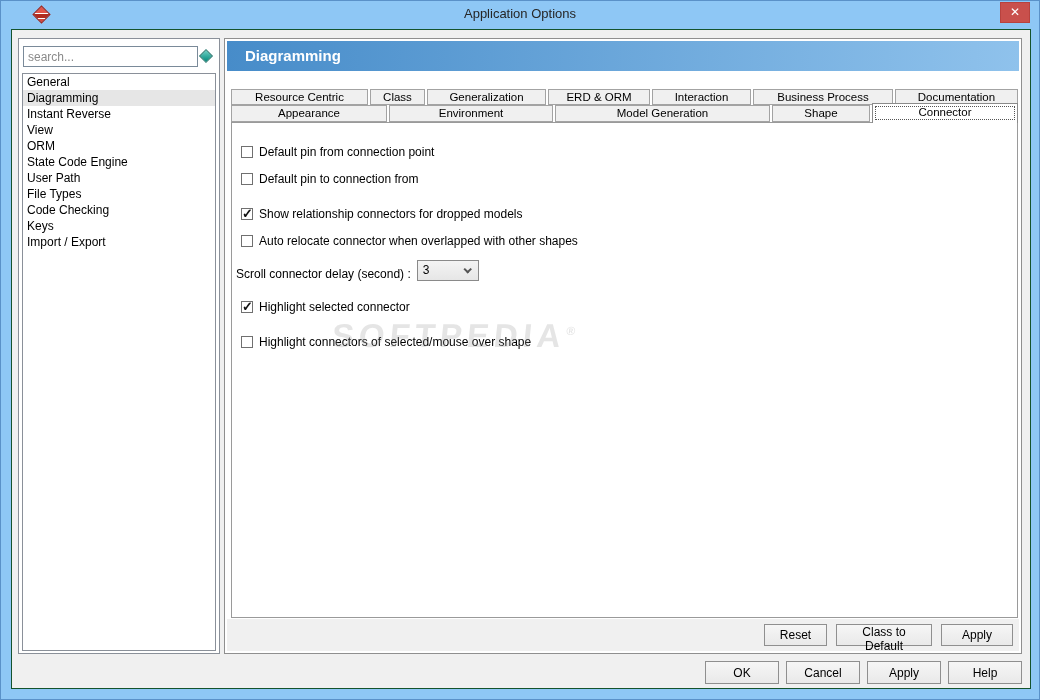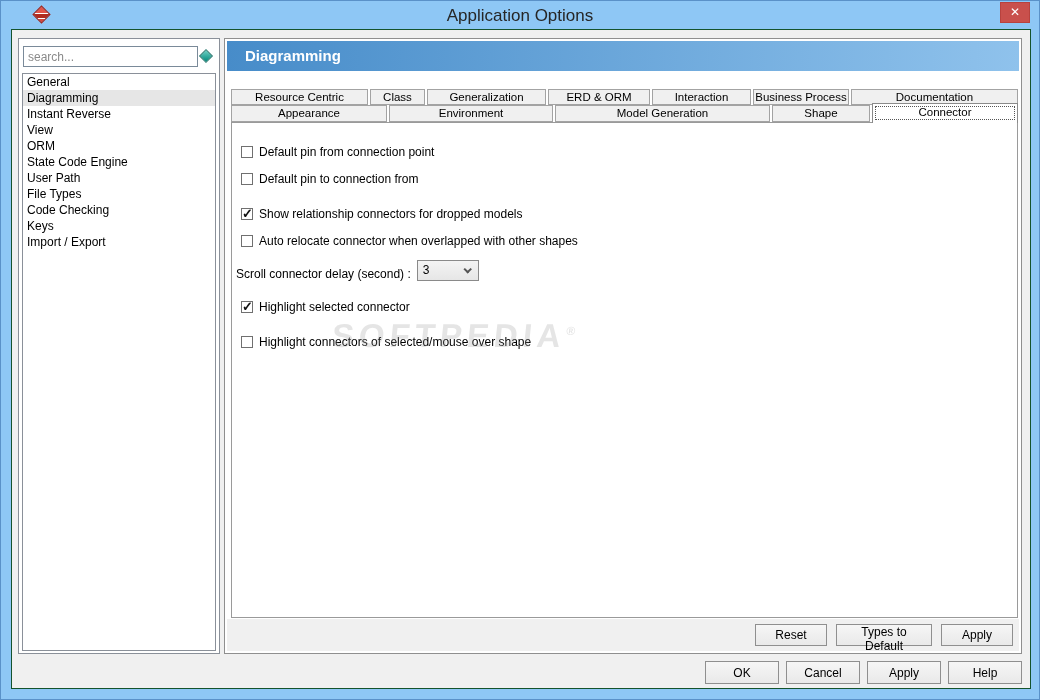--- a/index.html
+++ b/index.html
@@ -6,21 +6,21 @@
   body { font-family:"Liberation Sans", sans-serif; background:#555; }
   .window {
     position:relative; width:1040px; height:700px;
     background:#8ec7f5; border:1px solid #5a91c8; overflow:hidden;
     font-family:"Liberation Sans", sans-serif;
   }
   
   .titlebar { position:absolute; left:0; top:0; width:100%; height:28px; }
   .titlebar-title {
     position:absolute; left:0; right:0; top:5px; text-align:center;
-    font-size:17px; color:#262626;
+    font-size:13px; color:#262626;
   }
   .vp-logo { position:absolute; left:31px; top:4px; width:19px; height:19px; }
   .vp-logo .diamond {
     position:absolute; left:3px; top:3px; width:13px; height:13px;
     transform:rotate(45deg);
     background:linear-gradient(135deg,#e2554a 0 38%,#ffffff 38% 46%,#b02c20 46% 72%,#ffffff 72% 78%,#d6493e 78% 100%);
     border:1px solid #9e221a;
   }
   .close-btn {
     position:absolute; right:9px; top:1px; width:30px; height:21px;
@@ -117,21 +117,21 @@
   .btn {
     height:22px; background:linear-gradient(#f6f6f6,#e9e9e9);
     border:1px solid #8f8f8f; font-size:12px; color:#000;
     font-family:"Liberation Sans", sans-serif; cursor:pointer; padding:0 10px;
   }
   .main-footer {
     position:absolute; left:2px; right:2px; bottom:2px; height:32px;
     background:#f0f0f0; display:flex; justify-content:flex-end;
     align-items:center; gap:9px; padding-right:6px;
   }
-  .main-footer .btn.b-reset { width:72px; }
+  .main-footer .btn.b-reset { width:63px; }
   .main-footer .btn.b-rtd  { width:96px; }
   .main-footer .btn.b-apply{ width:72px; }
   .dialog-footer {
     position:absolute; left:0; right:8px; bottom:3px; height:25px;
     display:flex; justify-content:flex-end; align-items:center; gap:7px;
   }
   .dialog-footer .btn { width:74px; height:23px; }
 </style>
 </head>
 <body>
@@ -174,21 +174,21 @@
 
     <div class="main-panel">
       <div class="main-header">Diagramming</div>
 
       <div class="tab-row tab-row1">
         <div class="tab" style="width:137px">Resource Centric</div>
         <div class="tab" style="width:55px">Class</div>
         <div class="tab" style="width:119px">Generalization</div>
         <div class="tab" style="width:102px">ERD &amp; ORM</div>
         <div class="tab" style="width:99px">Interaction</div>
-        <div class="tab" style="width:96px">Business Process</div>
+        <div class="tab" style="width:140px">Business Process</div>
         <div class="tab" style="flex:1">Documentation</div>
       </div>
       <div class="tab-row tab-row2">
         <div class="tab" style="width:156px">Appearance</div>
         <div class="tab" style="width:164px">Environment</div>
         <div class="tab" style="width:215px">Model Generation</div>
         <div class="tab" style="width:98px">Shape</div>
         <div class="tab selected" style="flex:1">Connector</div>
       </div>
 
@@ -225,21 +225,21 @@
         <div class="opt-row" style="top:212px">
           <div class="checkbox"></div>
           <span class="opt-label">Highlight connectors of selected/mouse over shape</span>
         </div>
 
         <div class="watermark"><span>SOFTPEDIA</span><sup>®</sup></div>
       </div>
 
       <div class="main-footer">
         <button class="btn b-reset">Reset</button>
-        <button class="btn b-rtd">Types to Default</button>
+        <button class="btn b-rtd">Class to Default</button>
         <button class="btn b-apply">Apply</button>
       </div>
     </div>
 
     <div class="dialog-footer">
       <button class="btn">OK</button>
       <button class="btn">Cancel</button>
       <button class="btn">Apply</button>
       <button class="btn">Help</button>
     </div>

